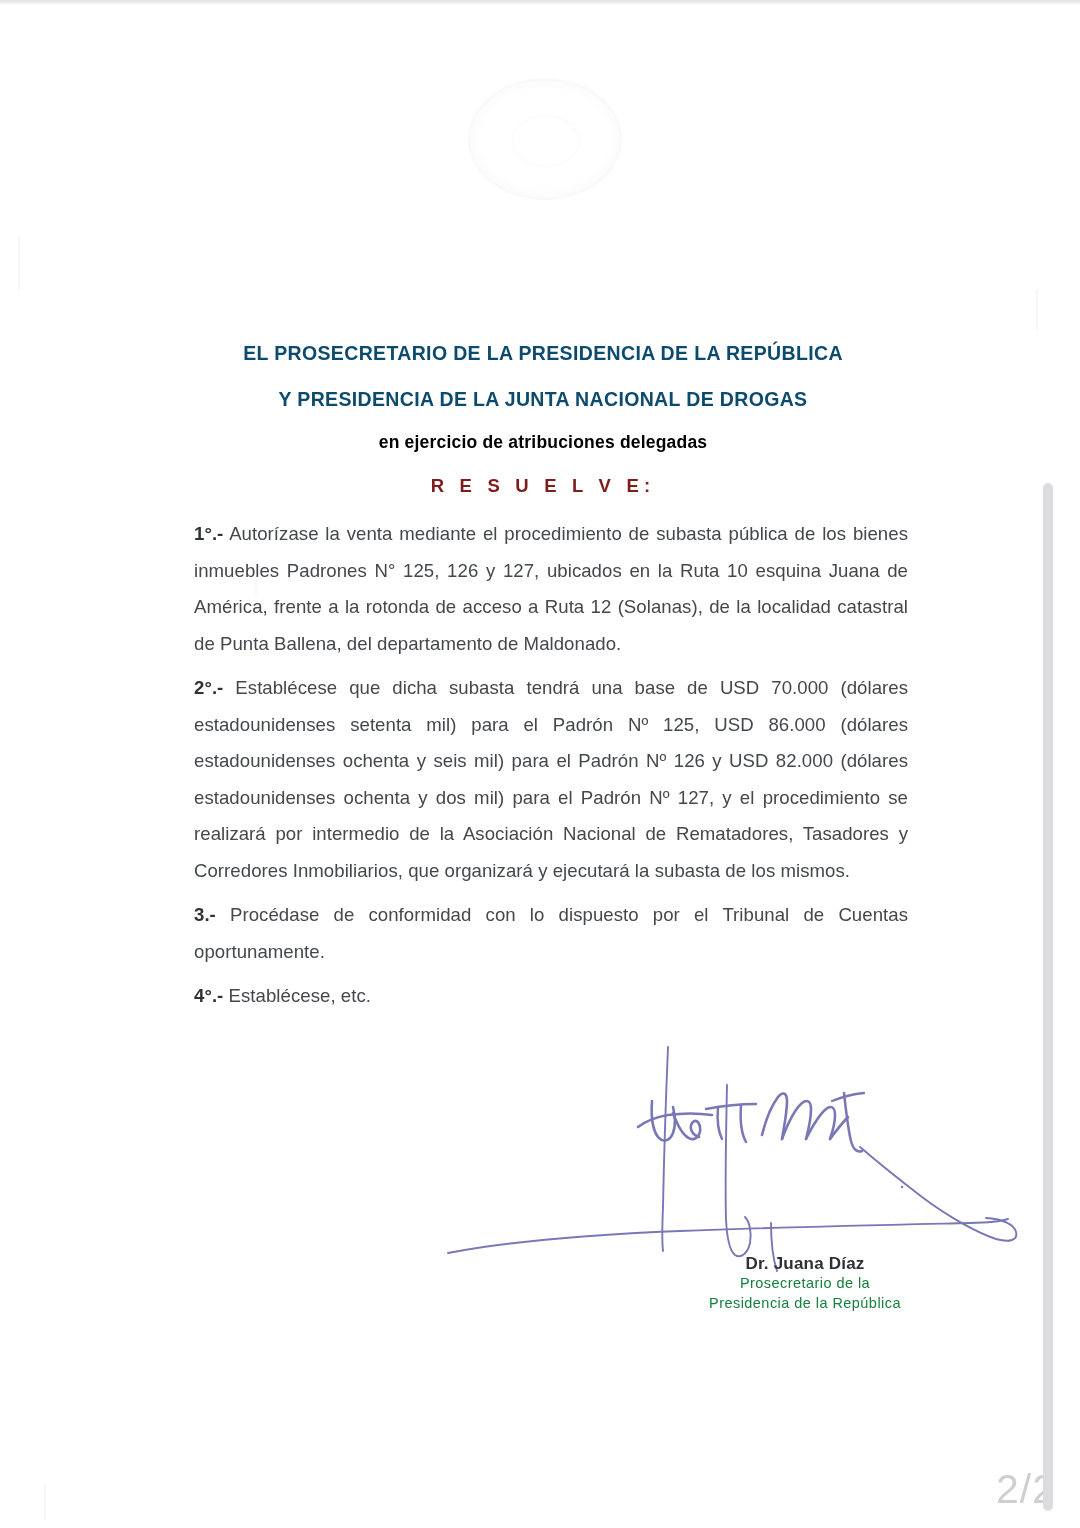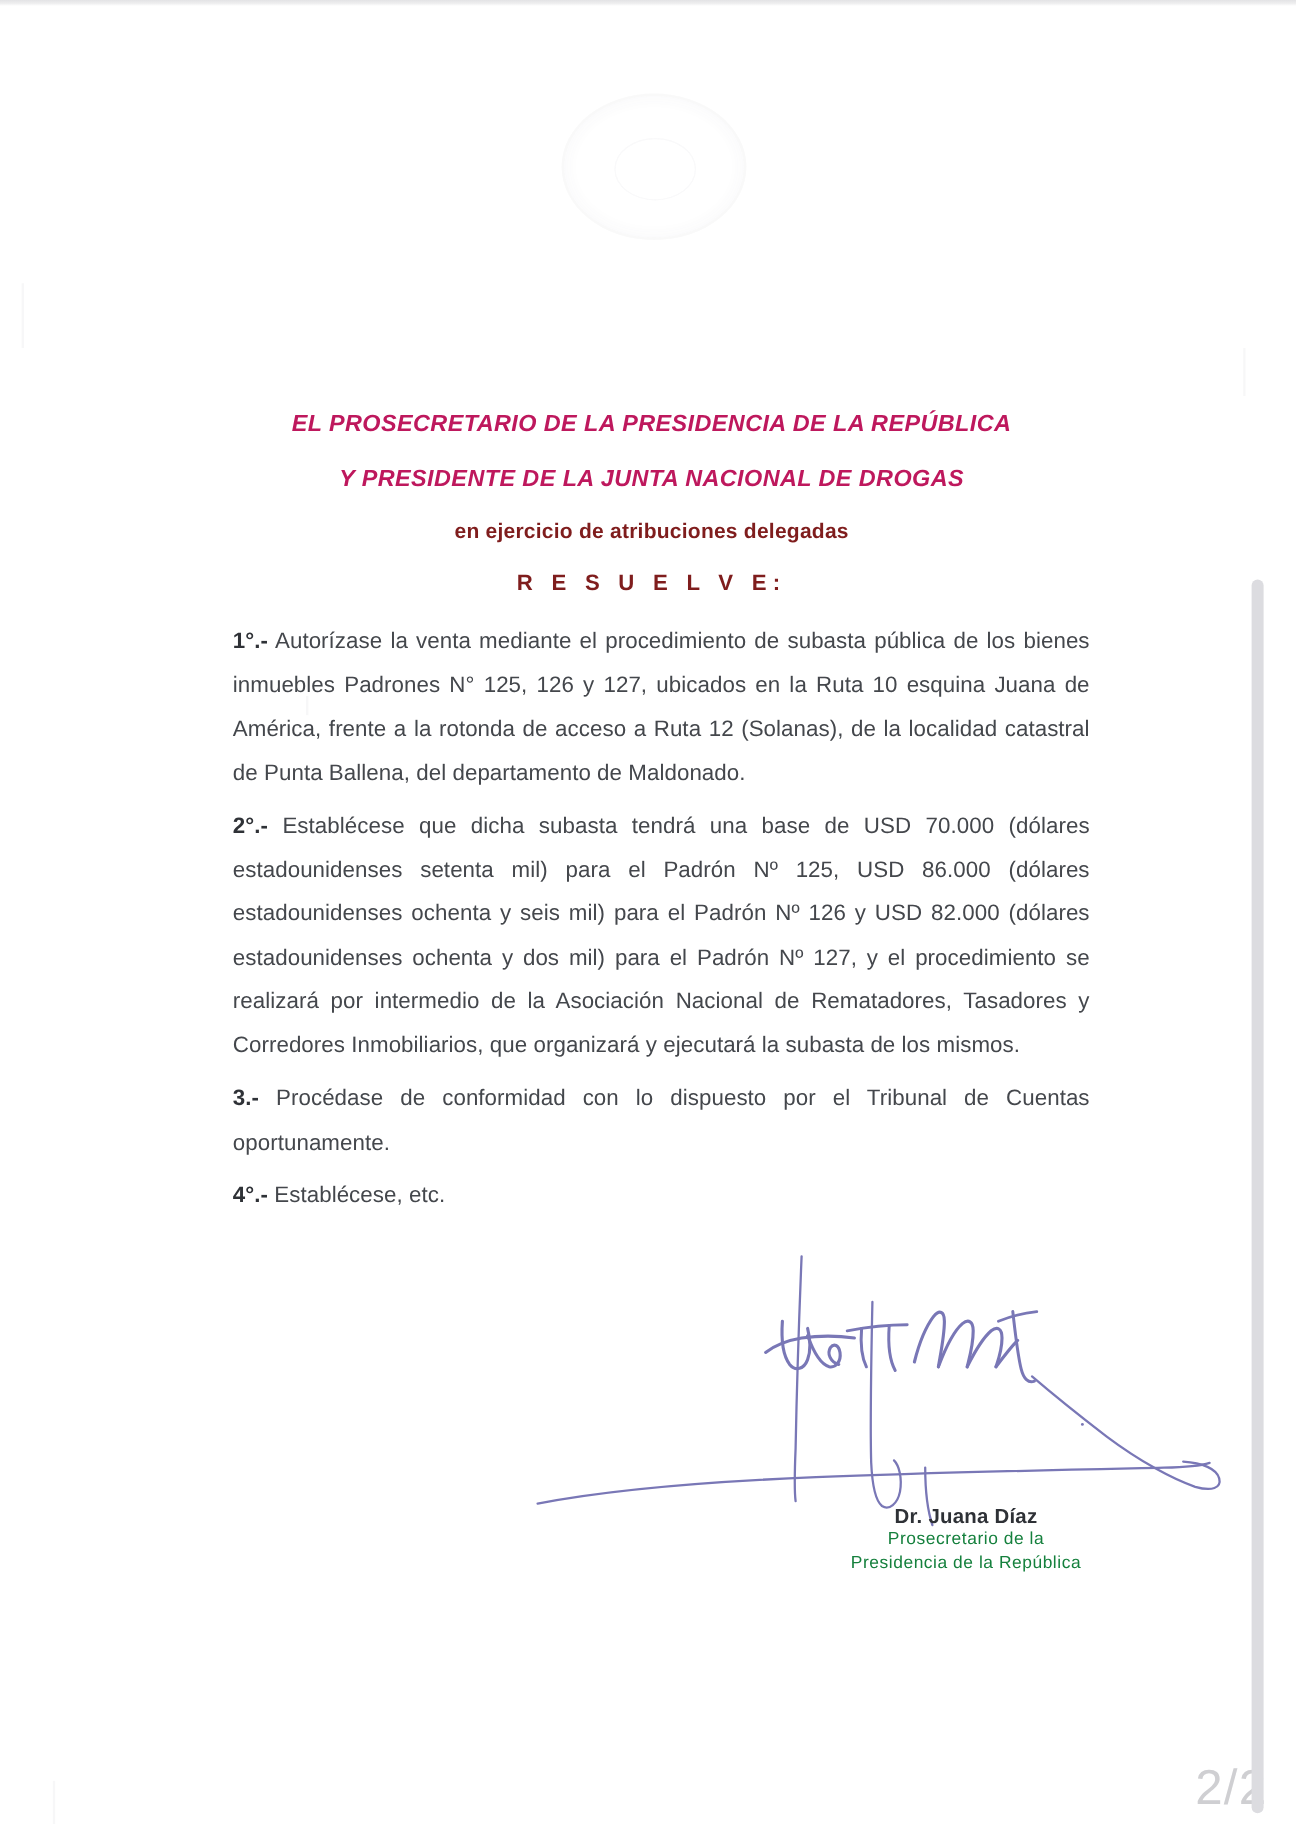--- a/index.html
+++ b/index.html
@@ -71,33 +71,32 @@
     width: 730px;
   }
 
   .heading-block {
     text-align: center;
   }
 
   .heading-line {
     font-size: 19.5px;
     font-weight: bold;
-    color: #be185d;
+    color: #0c4a6e;
     letter-spacing: 0.35px;
     line-height: 1.0;
     margin-bottom: 26px;
     white-space: nowrap;
-    font-style: italic;
   }
   .heading-line.l2 { margin-bottom: 25px; }
 
   .subheading-line {
     font-size: 17.5px;
     font-weight: bold;
-    color: #7f1d1d;
+    color: #000000;
     letter-spacing: 0.2px;
     line-height: 1.0;
     margin-bottom: 25px;
   }
 
   .resuelve-line {
     font-size: 18.5px;
     font-weight: bold;
     color: #7f1d1d;
     letter-spacing: 5.2px;
@@ -200,21 +199,21 @@
     <div class="seal-watermark"></div>
     <div class="scan-fleck" style="left:18px; top:236px; width:2px; height:54px;"></div>
     <div class="scan-fleck" style="left:255px; top:580px; width:2px; height:16px;"></div>
     <div class="scan-fleck" style="left:1036px; top:290px; width:2px; height:40px;"></div>
     <div class="scan-fleck" style="left:44px; top:1484px; width:2px; height:36px;"></div>
 
     <div class="doc-body">
 
       <div class="heading-block">
         <div class="heading-line l1">EL PROSECRETARIO DE LA PRESIDENCIA DE LA REPÚBLICA</div>
-        <div class="heading-line l2">Y PRESIDENTE DE LA JUNTA NACIONAL DE DROGAS</div>
+        <div class="heading-line l2">Y PRESIDENCIA DE LA JUNTA NACIONAL DE DROGAS</div>
         <div class="subheading-line">en ejercicio de atribuciones delegadas</div>
         <div class="resuelve-line">R E S U E L V E:</div>
       </div>
 
       <p class="clause">
         <span class="num">1°.-</span>
         <span>Autorízase la venta mediante el procedimiento de subasta pública de los bienes inmuebles Padrones N° 125, 126 y 127, ubicados en la Ruta 10 esquina Juana de América, frente a la rotonda de acceso a Ruta 12 (Solanas), de la localidad catastral de Punta Ballena, del departamento de Maldonado.</span>
       </p>
 
       <p class="clause">

